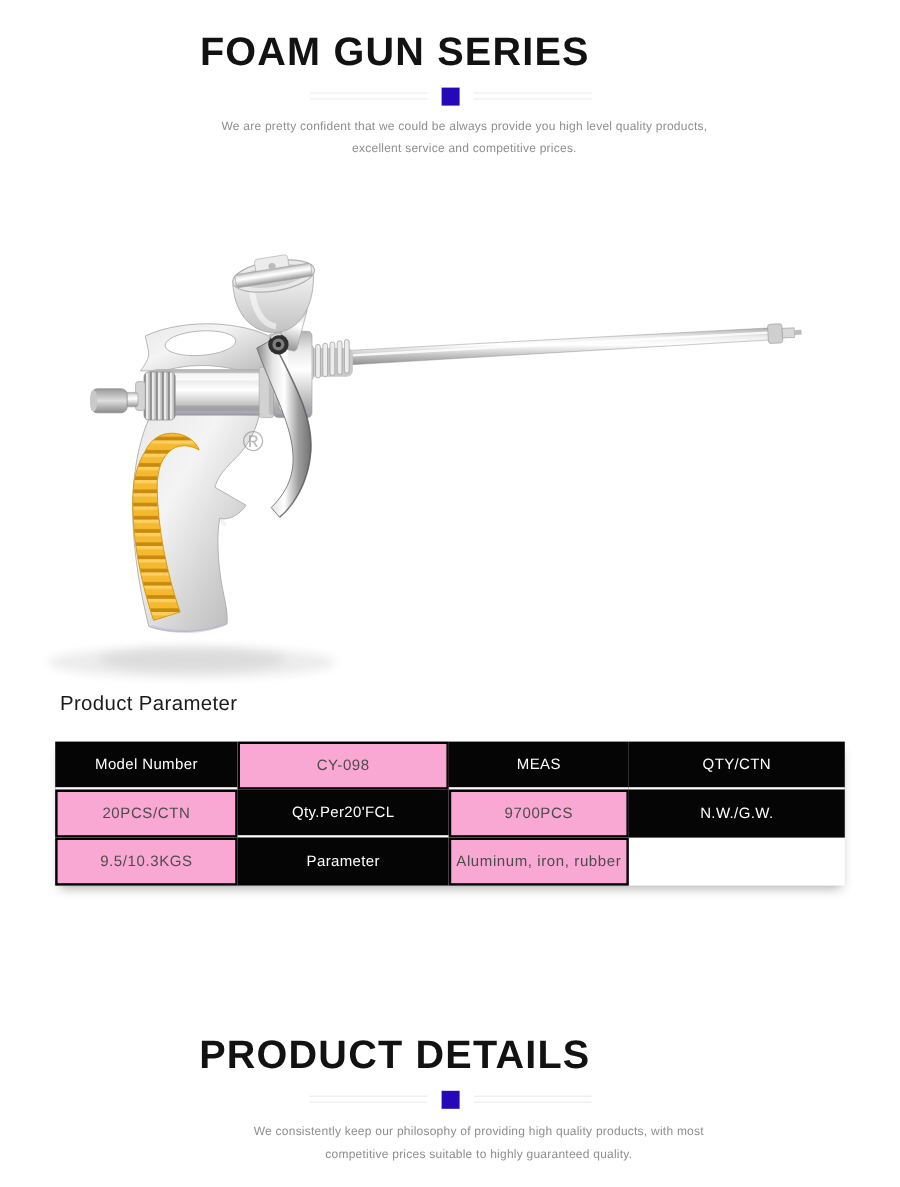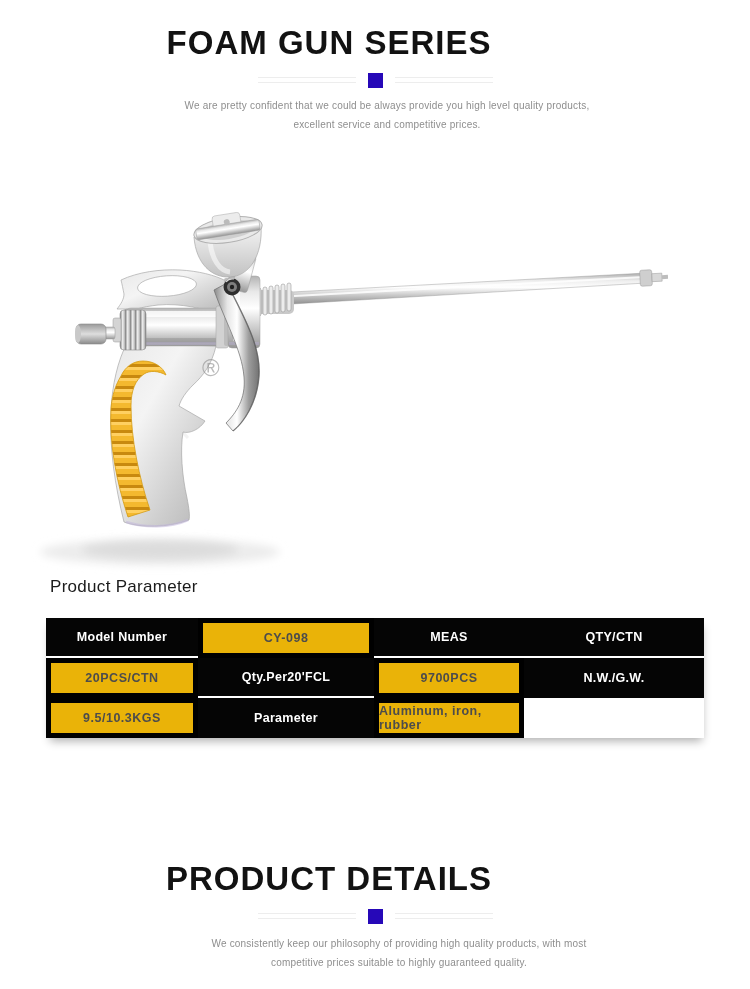--- a/index.html
+++ b/index.html
@@ -27,26 +27,25 @@
   .figure{position:absolute;top:180px;left:0;width:750px;height:400px;}
   .param-heading{
     position:absolute;top:577px;left:50px;
     font-size:17px;color:#1b1b1b;letter-spacing:.3px;
   }
   .param-table{
     position:absolute;top:618px;left:46px;width:658px;
     display:grid;grid-template-columns:152px 176px 150px 180px;grid-auto-rows:40px;
     font-size:12.5px;box-shadow:1px 6px 9px -3px rgba(0,0,0,.32);
     background:#fff;
-    font-weight:bold;
   }
   .cell{display:flex;align-items:center;justify-content:center;box-sizing:border-box;}
   .cell.head{background:#050505;color:#ffffff;border-bottom:2px solid #ffffff;letter-spacing:.3px;}
   .cell.head.r3{border-bottom:none;text-align:center;}
-  .cell.val{background:#eab308;color:#4c4c4c;border:5px solid #000000;letter-spacing:.5px;}
+  .cell.val{background:#f9a8d4;color:#4c4c4c;border:2px solid #000000;letter-spacing:.5px;}
 </style>
 </head>
 <body>
 
 <div class="page">
 
   <div class="section-title" style="top:24px;">FOAM GUN SERIES</div>
 
   <div class="divider" style="top:72px;">
     <div class="line"></div>

